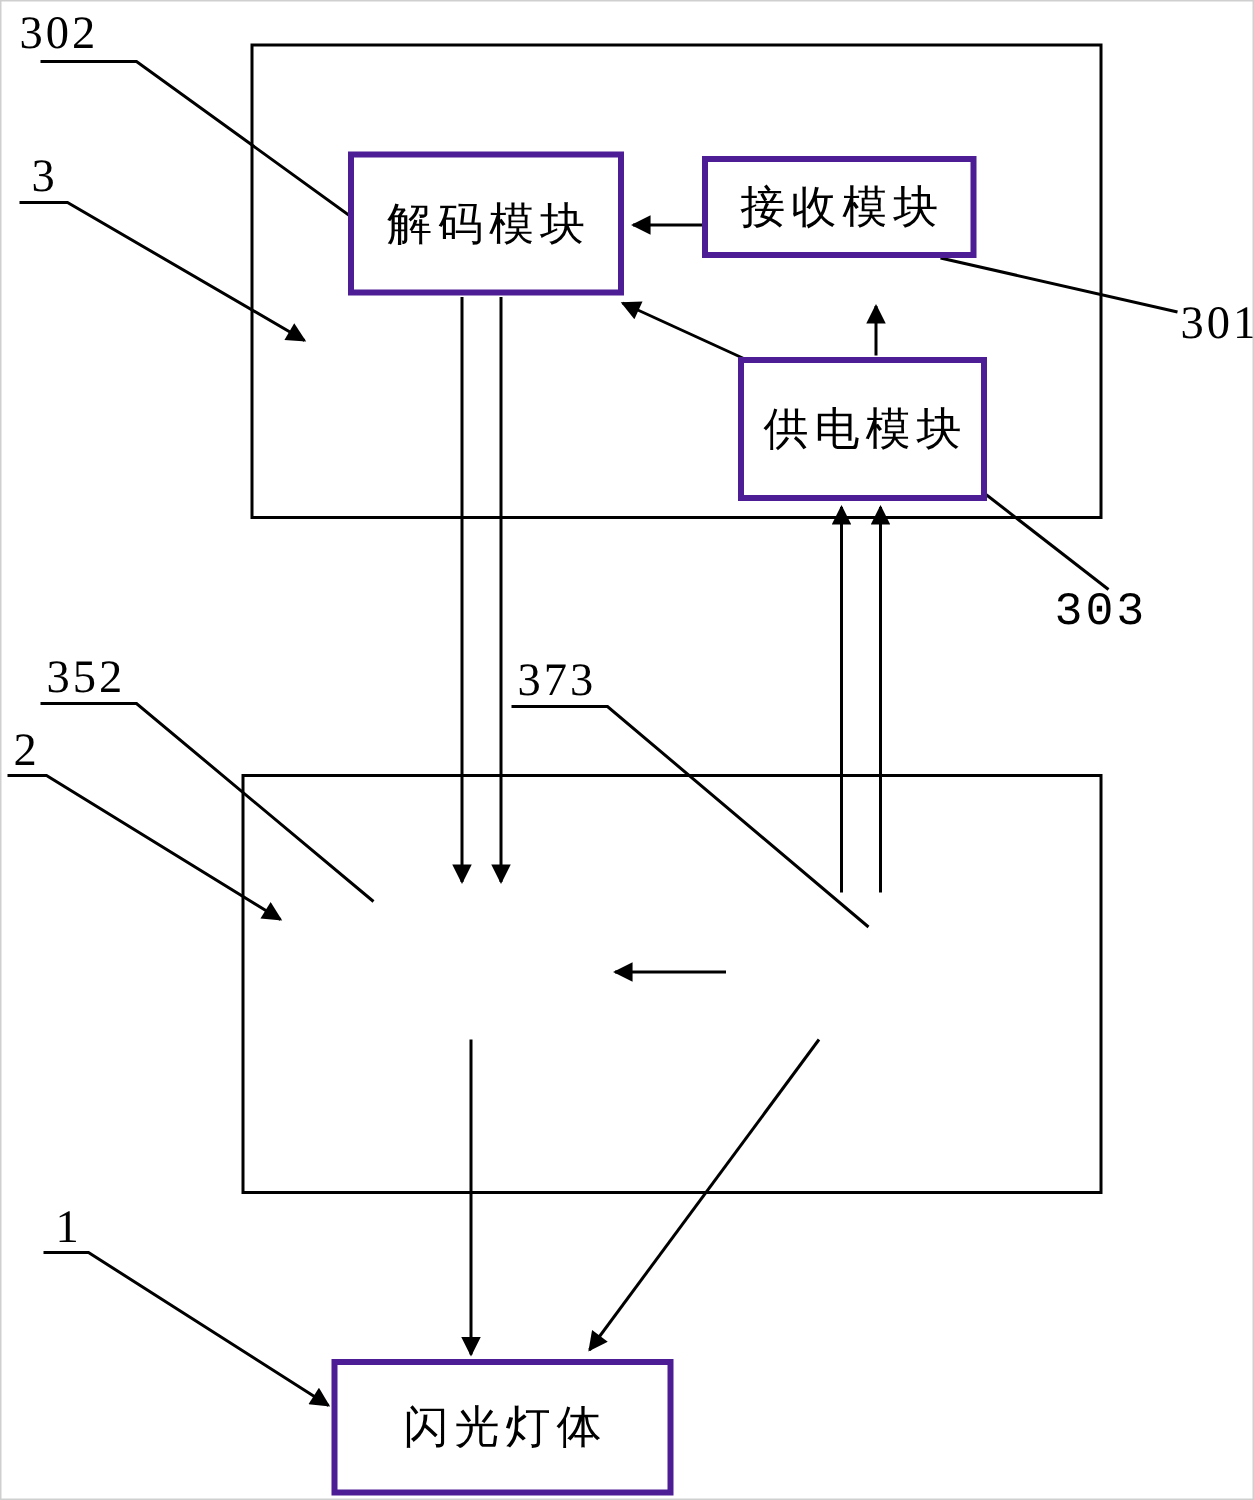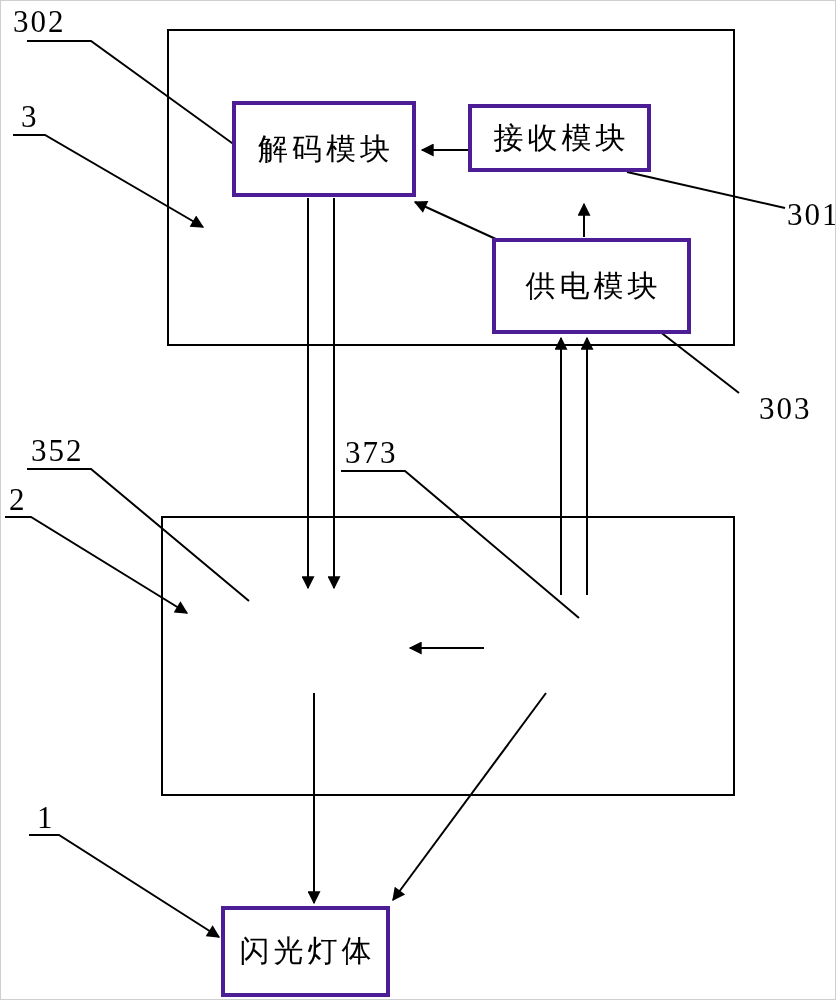--- a/index.html
+++ b/index.html
@@ -91,32 +91,32 @@
   <div class="container-box" style="left:160px; top:515px; width:574px; height:280px;"></div>
 
   <div class="module-box" style="left:231px; top:100px; width:184px; height:96px;">
     <span class="module-label">解码模块</span>
   </div>
 
   <div class="module-box" style="left:467px; top:103px; width:183px; height:68px;text-align:right;">
     <span class="module-label">接收模块</span>
   </div>
 
-  <div class="module-box" style="left:491px; top:237px; width:199px; height:96px;align-items:center;">
+  <div class="module-box" style="left:491px; top:237px; width:166px; height:96px;align-items:center;">
     <span class="module-label">供电模块</span>
   </div>
 
 
 
-  <div class="module-box" style="left:220px; top:905px; width:169px; height:91px;">
+  <div class="module-box" style="left:220px; top:905px; width:228px; height:91px;">
     <span class="module-label">闪光灯体</span>
   </div>
 
   <div class="ref-num" style="left:12px; top:3px;">302</div>
   <div class="ref-num" style="left:20px; top:98px;">3</div>
   <div class="ref-num" style="left:786px; top:196px;">301</div>
-  <div class="ref-num" style="left:758px; top:390px;">303</div>
+  <div class="ref-num" style="left:702px; top:390px;font-family:Liberation Mono, monospace;">303</div>
   <div class="ref-num" style="left:30px; top:432px;">352</div>
   <div class="ref-num" style="left:8px; top:481px;">2</div>
   <div class="ref-num" style="left:344px; top:434px;">373</div>
   <div class="ref-num" style="left:36px; top:799px;">1</div>
 
 </div>
 
 </body></html>

